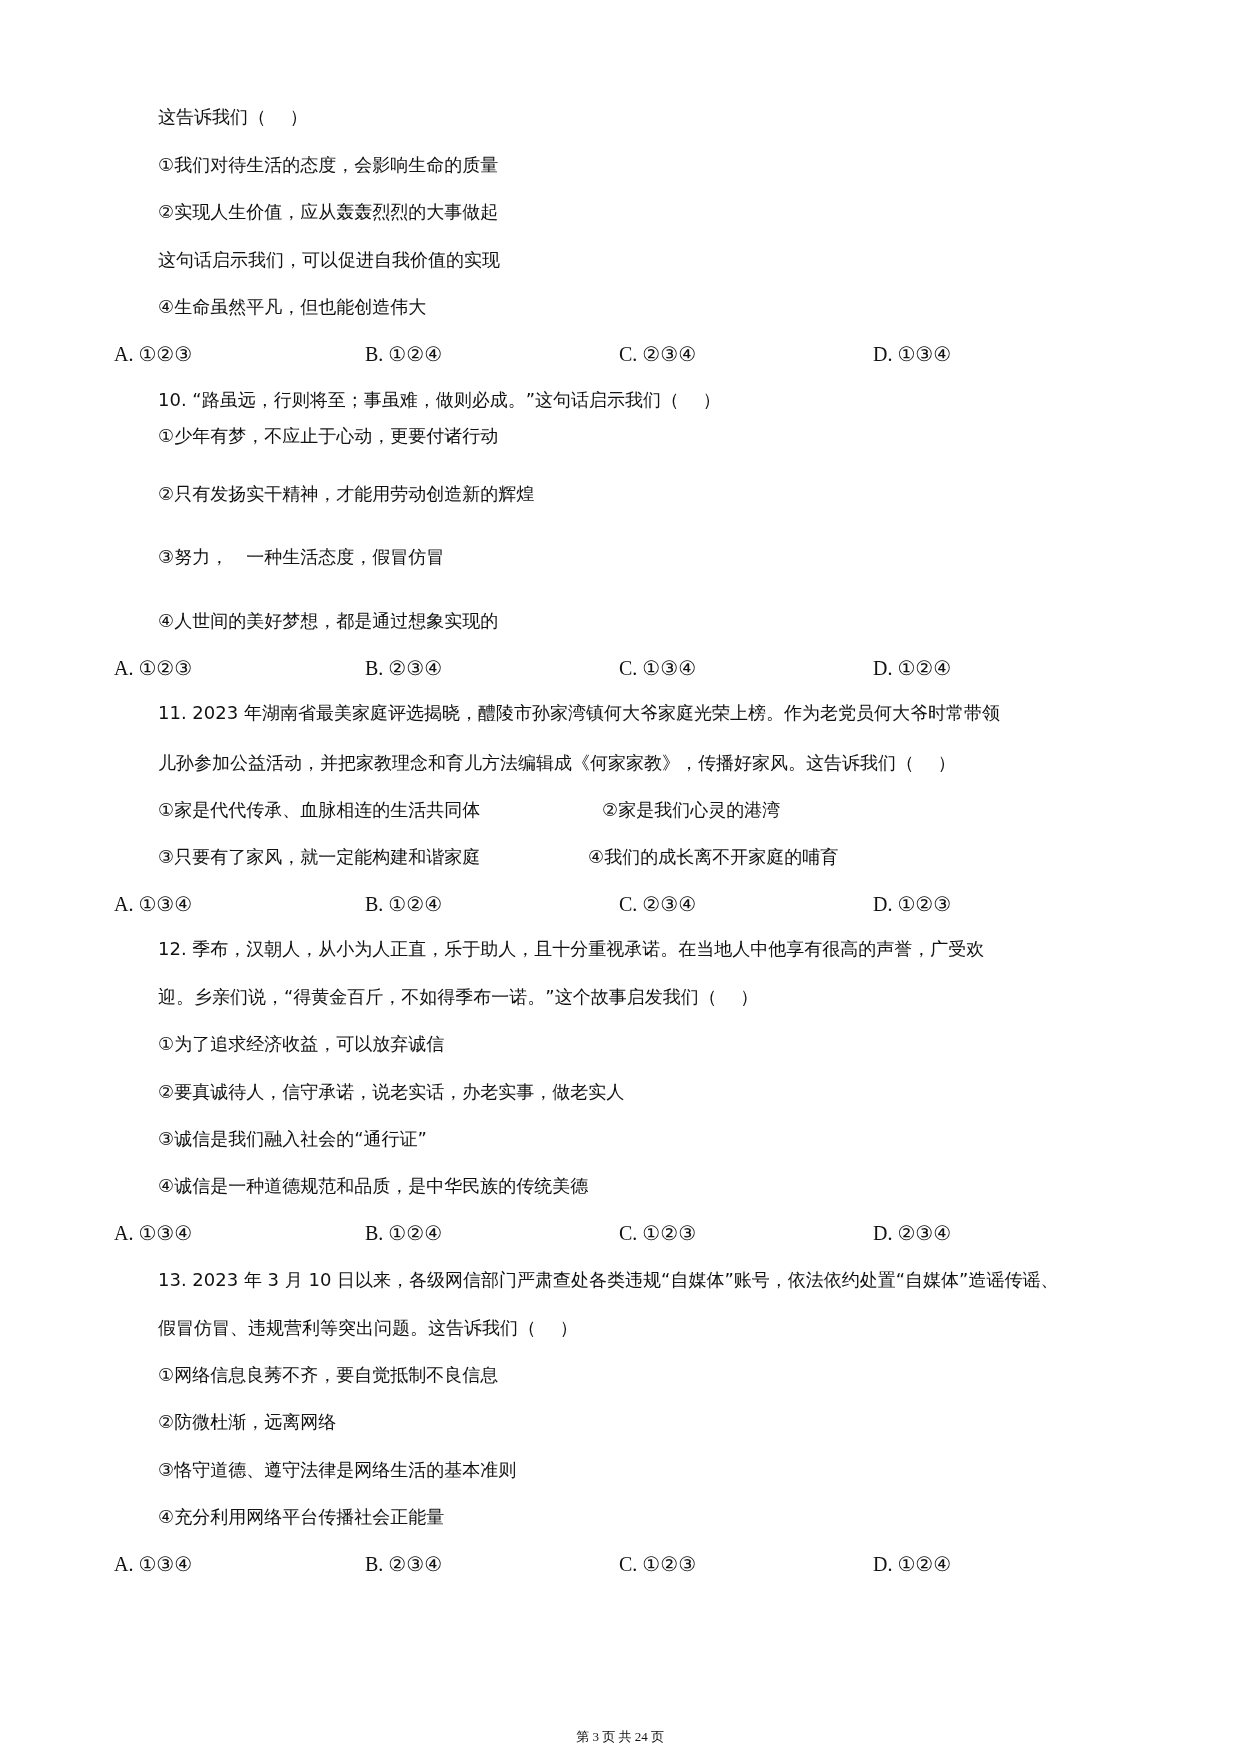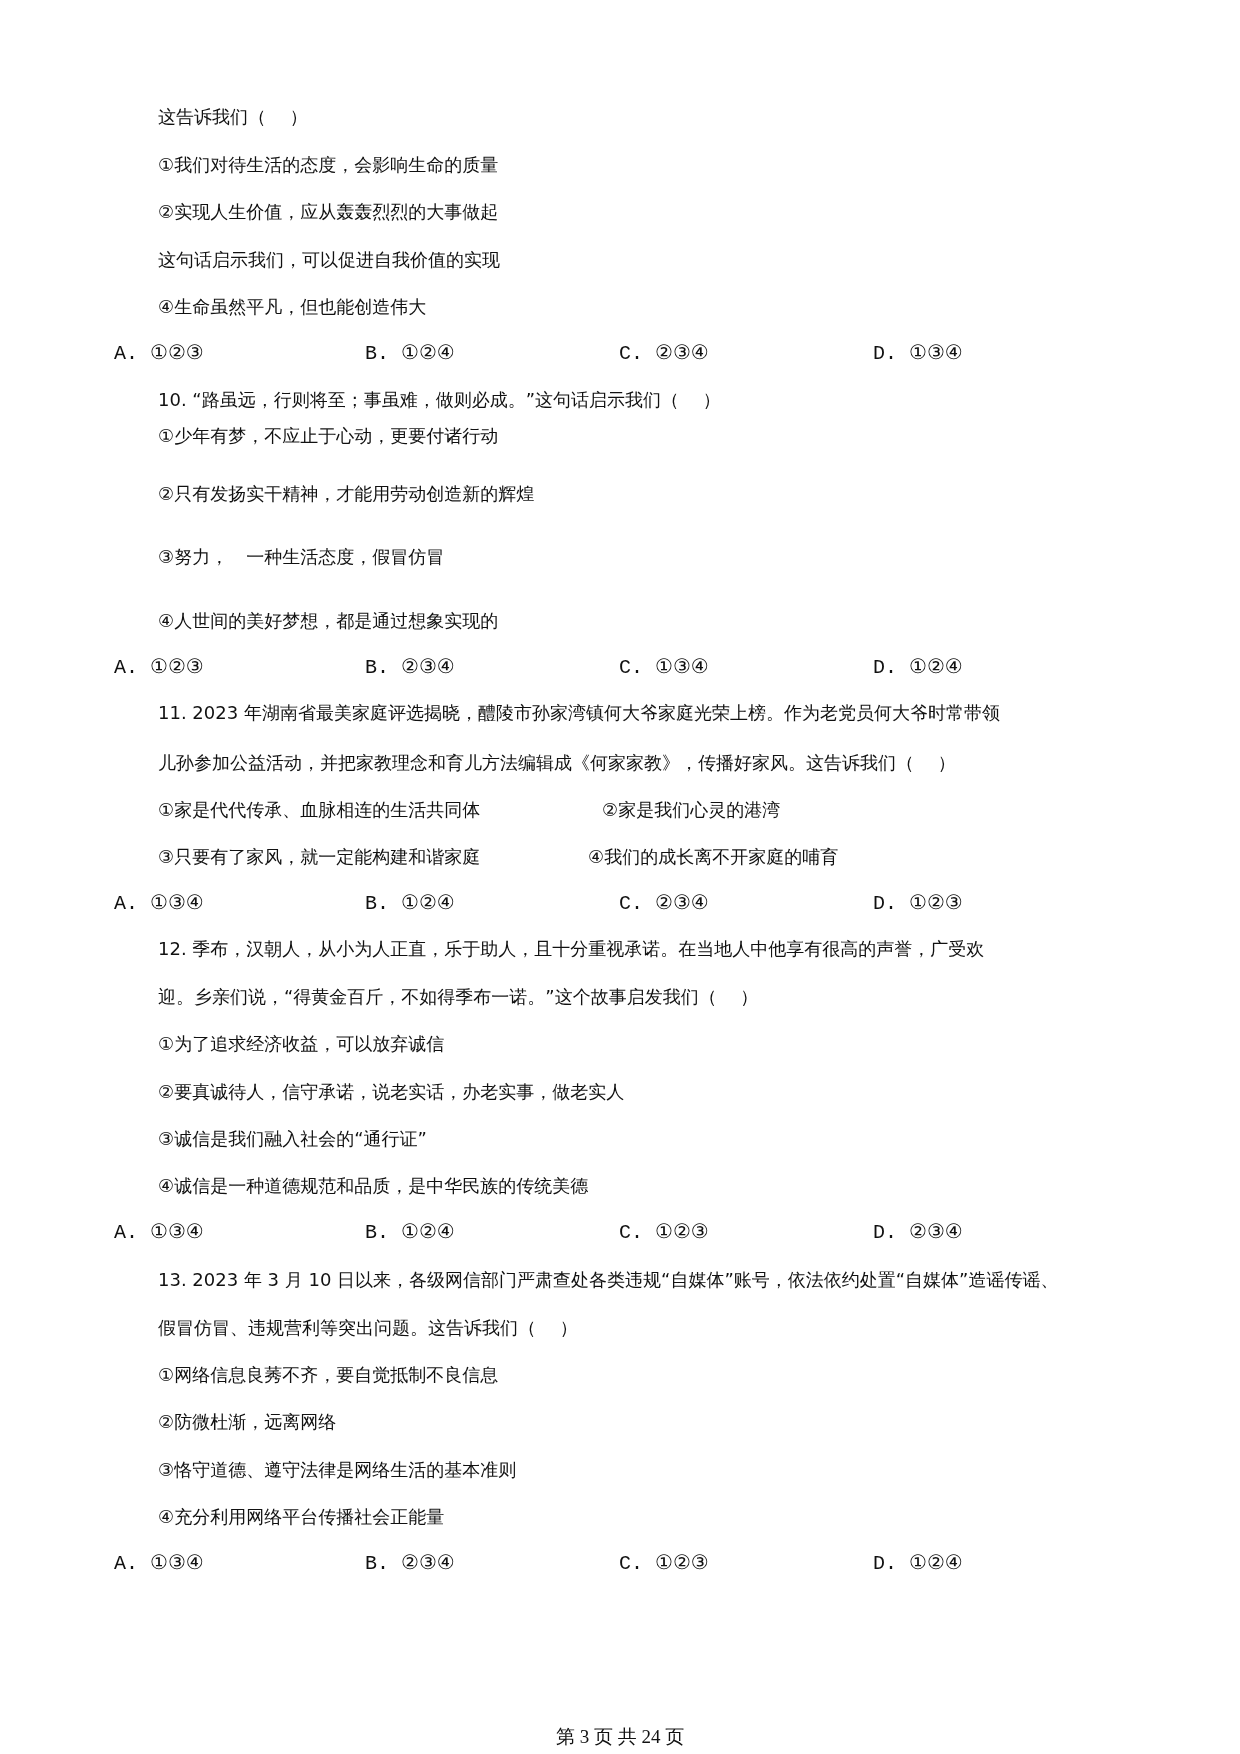--- a/index.html
+++ b/index.html
@@ -1,20 +1,20 @@
 <!DOCTYPE html>
 <html><head>
 <meta charset="utf-8">
 <style>
   html, body { margin:0; padding:0; background:#ffffff; }
   body { width:1240px; height:1754px; position:relative; overflow:hidden;
          font-family:"DejaVu Sans","Liberation Sans",sans-serif; color:#111; }
   .line { position:absolute; left:114px; font-size:18px; line-height:24px; white-space:nowrap;margin-left:44px; }
-  .opt { position:absolute; font-size:20px; line-height:24px; white-space:nowrap; font-family:Liberation Mono, monospace; }
-  .footer { position:absolute; left:0; width:1240px; text-align:center; top:1725px; font-size:19px; line-height:24px; font-family:"Liberation Serif","DejaVu Serif",serif; }
+  .opt { position:absolute; font-size:20px; line-height:24px; white-space:nowrap; font-family:Liberation Serif, serif; }
+  .footer { position:absolute; left:0; width:1240px; text-align:center; top:1725px; font-size:13px; line-height:24px; font-family:"Liberation Serif","DejaVu Serif",serif; }
 </style>
 </head>
 <body>
 
 <div class="line" style="top:105px">这告诉我们（　 ）</div>
 <div class="line" style="top:153px">①我们对待生活的态度，会影响生命的质量</div>
 <div class="line" style="top:200px">②实现人生价值，应从轰轰烈烈的大事做起</div>
 <div class="line" style="top:248px">这句话启示我们，可以促进自我价值的实现</div>
 <div class="line" style="top:295px">④生命虽然平凡，但也能创造伟大</div>
 <div>

